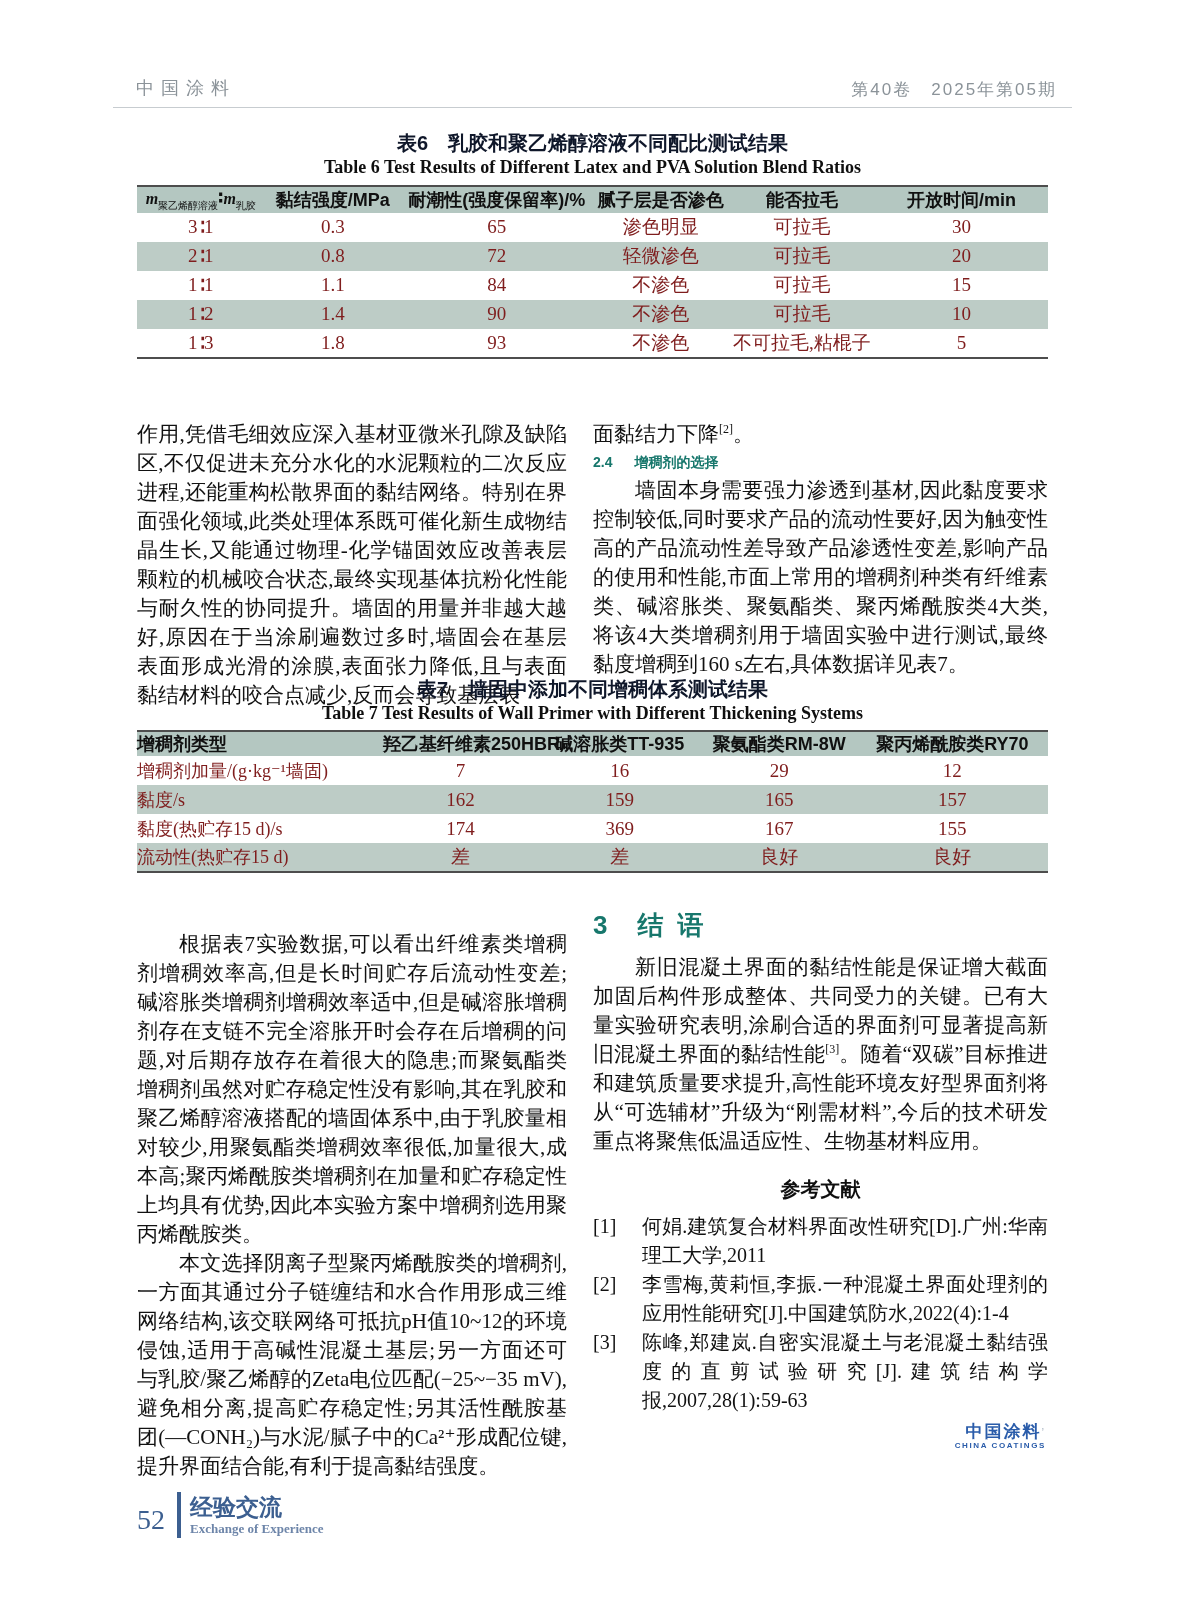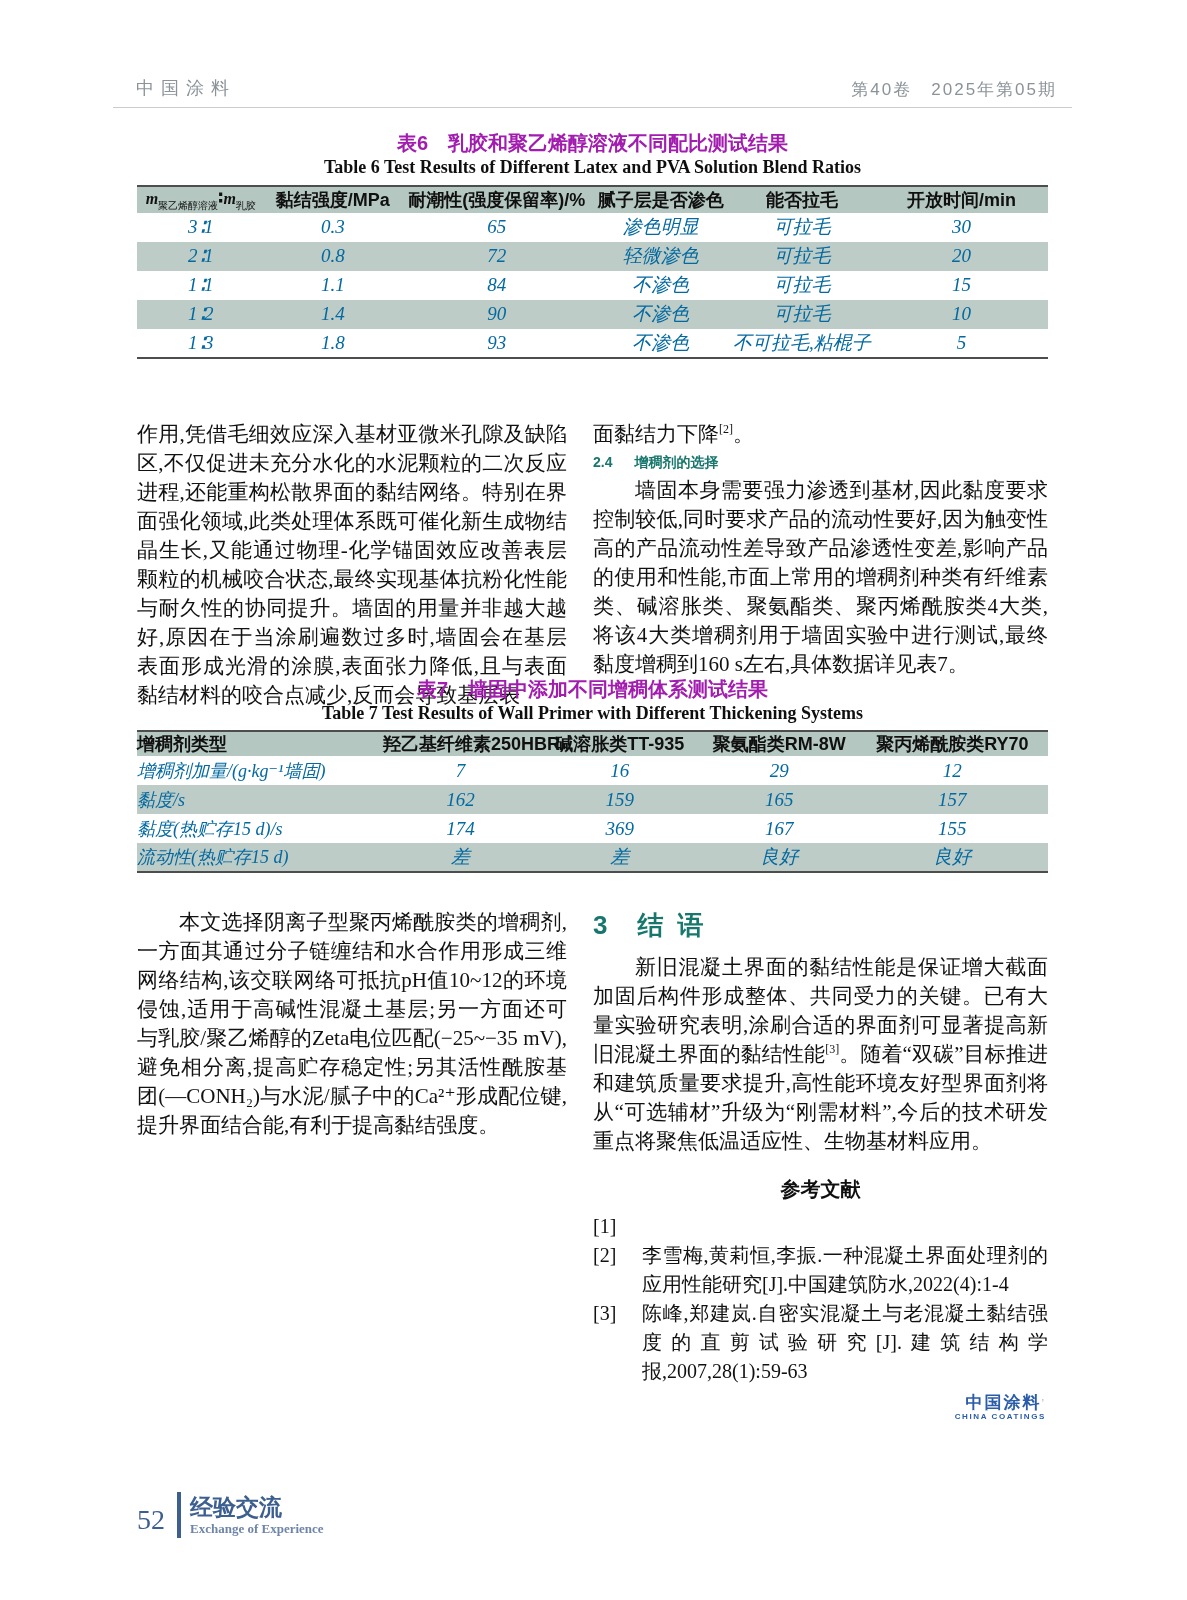--- a/index.html
+++ b/index.html
@@ -8,33 +8,33 @@
 
   
   .pg-head-left { position:absolute; left:136px; top:76px; font-family:"Liberation Sans","DejaVu Sans",sans-serif;
                   font-size:18px; color:#8b9399; letter-spacing:7px; }
   .pg-head-right { position:absolute; right:130px; top:78px; font-family:"Liberation Sans","DejaVu Sans",sans-serif;
                    font-size:17px; color:#8b9399; letter-spacing:2px; }
   .pg-head-rule { position:absolute; left:113px; right:115px; top:107px; border-top:1.5px solid #c7ccd0; }
 
   
   .tbl-title-cn { position:absolute; left:137px; width:911px; text-align:center;
-                  font-family:"Liberation Sans","DejaVu Sans",sans-serif; font-weight:bold; font-size:20px; color:#a21caf; }
+                  font-family:"Liberation Sans","DejaVu Sans",sans-serif; font-weight:bold; font-size:20px; color:#0f172a; }
   .tbl-title-en { position:absolute; left:137px; width:911px; text-align:center;
                   font-family:"Liberation Serif","DejaVu Serif",serif; font-weight:bold; font-size:18px; color:#0f0f0f; }
 
   
   table.data { position:absolute; left:137px; width:911px; border-collapse:collapse; table-layout:fixed;
                border-top:2px solid #4d4d4d; border-bottom:2px solid #4d4d4d; }
   table.data thead tr { background:#b4c7c1; height:17px; }
   table.data tbody tr { height:29px; }
   table.data tbody tr:nth-child(even) { background:#bdccc6; }
   table.data th { font-family:"Liberation Sans","DejaVu Sans",sans-serif; font-weight:bold; font-size:18px;
                   text-align:center; padding:0; white-space:nowrap; color:#101010; }
-  table.data td { font-size:19px; text-align:center; padding:0; white-space:nowrap; color:#0369a1;font-style:italic; }
+  table.data td { font-size:19px; text-align:center; padding:0; white-space:nowrap; color:#7f1d1d; }
   #table7 th:first-child, #table7 td:first-child { text-align:left; font-size:18px; }
   .mvar { font-family:"Liberation Serif","DejaVu Serif",serif; font-style:italic; font-weight:bold; font-size:16px; }
   .msub { font-size:10px; font-weight:normal; font-family:"Liberation Sans","DejaVu Sans",sans-serif; }
 
   
   .cols { position:absolute; left:137px; width:911px; display:flex; gap:26px; }
   .col-l { width:430px; flex:none; }
   .col-r { width:455px; flex:none; }
   p.body { margin:0; font-size:21px; line-height:29px; text-align:justify; }
   p.indent { text-indent:2em; }
@@ -205,29 +205,31 @@
           <td>差</td>
           <td>差</td>
           <td>良好</td>
           <td>良好</td>
       </tr>
     </tbody>
   </table>
 
   <div class="cols" style="top:908px;">
     <div class="col-l">
+      <p class="body indent" style="margin-top:22px;">根据表7实验数据,可以看出纤维素类增稠剂增稠效率高,但是长时间贮存后流动性变差;碱溶胀类增稠剂增稠效率适中,但是碱溶胀增稠剂存在支链不完全溶胀开时会存在后增稠的问题,对后期存放存在着很大的隐患;而聚氨酯类增稠剂虽然对贮存稳定性没有影响,其在乳胶和聚乙烯醇溶液搭配的墙固体系中,由于乳胶量相对较少,用聚氨酯类增稠效率很低,加量很大,成本高;聚丙烯酰胺类增稠剂在加量和贮存稳定性上均具有优势,因此本实验方案中增稠剂选用聚丙烯酰胺类。</p>
       <p class="body indent">本文选择阴离子型聚丙烯酰胺类的增稠剂,一方面其通过分子链缠结和水合作用形成三维网络结构,该交联网络可抵抗pH值10~12的环境侵蚀,适用于高碱性混凝土基层;另一方面还可与乳胶/聚乙烯醇的Zeta电位匹配(−25~−35 mV),避免相分离,提高贮存稳定性;另其活性酰胺基团(—CONH₂)与水泥/腻子中的Ca²⁺形成配位键,提升界面结合能,有利于提高黏结强度。</p>
     </div>
     <div class="col-r">
       <h2 class="concl-head"><span class="h-num">3</span><span class="h-txt">结语</span></h2>
       <p class="body indent"><span>新旧混凝土界面的黏结性能是保证增大截面加固后构件形成整体、共同受力的关键。已有大量实验研究表明,涂刷合适的界面剂可显著提高新旧混凝土界面的黏结性能</span><sup class="cite">[3]</sup><span>。随着“双碳”目标推进和建筑质量要求提升,高性能环境友好型界面剂将从“可选辅材”升级为“刚需材料”,今后的技术研发重点将聚焦低温适应性、生物基材料应用。</span></p>
 
       <div class="refs-head">参考文献</div>
       <div class="ref-item">
         <span class="ref-num">[1]</span>
+        <span class="ref-text">何娟.建筑复合材料界面改性研究[D].广州:华南理工大学,2011</span>
       </div>
       <div class="ref-item">
         <span class="ref-num">[2]</span>
         <span class="ref-text">李雪梅,黄莉恒,李振.一种混凝土界面处理剂的应用性能研究[J].中国建筑防水,2022(4):1-4</span>
       </div>
       <div class="ref-item">
         <span class="ref-num">[3]</span>
         <span class="ref-text">陈峰,郑建岚.自密实混凝土与老混凝土黏结强度的直剪试验研究[J].建筑结构学报,2007,28(1):59-63</span>
       </div>
 

